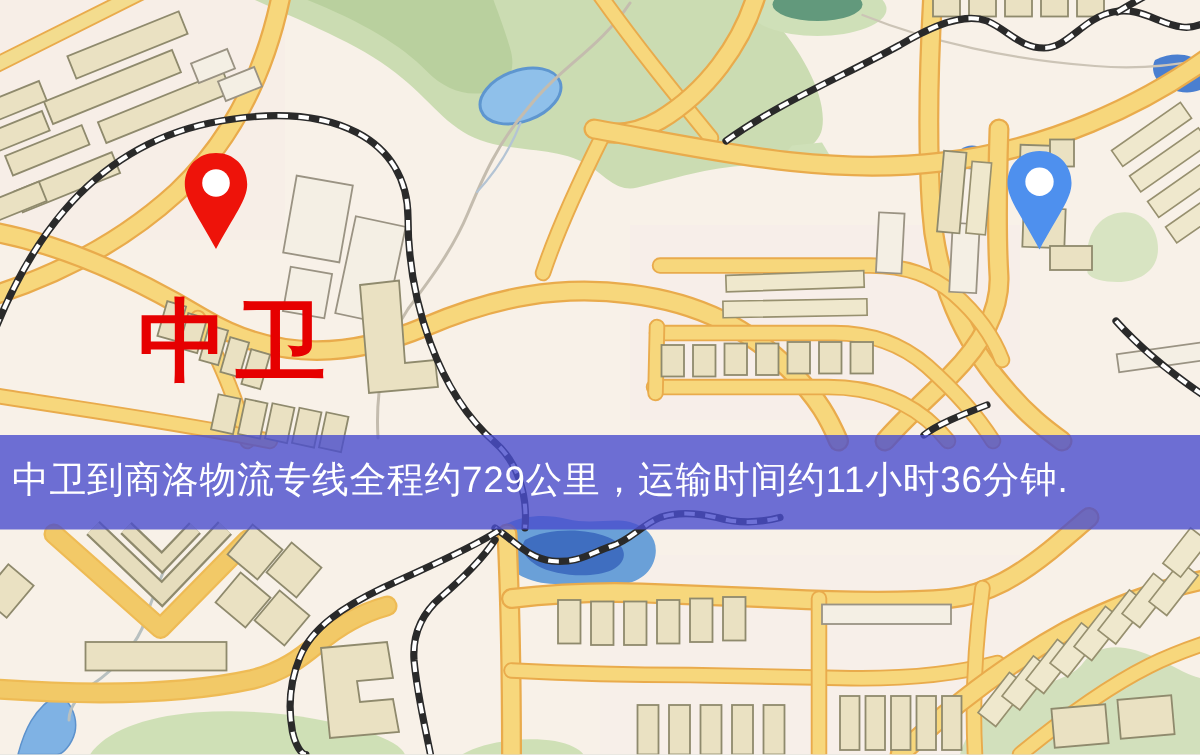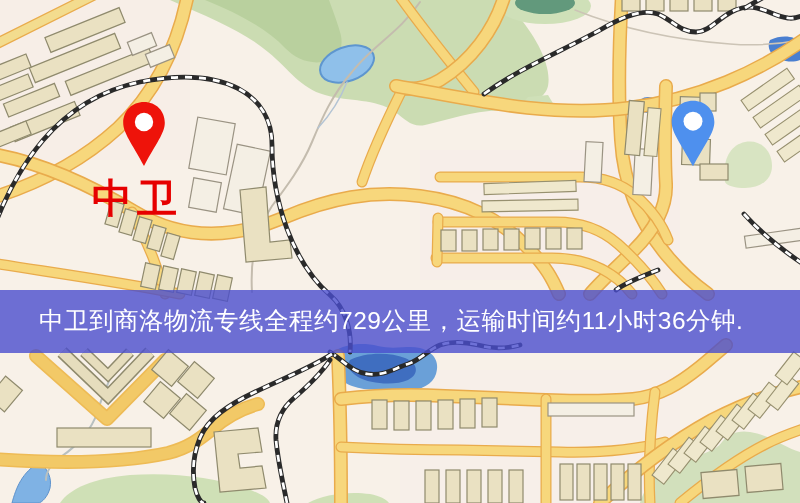--- a/index.html
+++ b/index.html
@@ -21,33 +21,33 @@
   .rkw{fill:none;stroke:#ffffff;stroke-width:2.7;stroke-dasharray:7 7;stroke-linecap:butt}
   
   .bld{fill:#eae1c2;stroke:#8f8a6d;stroke-width:1.2}
   .bldw{fill:#f4efe4;stroke:#9a9383;stroke-width:1.2}
   .bldl{fill:#efe8cd;stroke:#97906f;stroke-width:1.1}
   .path{fill:none;stroke:#c4bcae;stroke-width:2;stroke-linecap:round}
 
   .pin{position:absolute;}
   .pin svg{display:block}
   .pin-label{
-    position:absolute;font-weight:bold;font-size:40px;line-height:1;
-    letter-spacing:5px;white-space:nowrap;
+    position:absolute;font-weight:bold;font-size:60px;line-height:1;
+    letter-spacing:5px;white-space:nowrap;margin-top:20px;
   }
   .origin-label{left:92px;top:178px;color:#e60000;}
   .dest-label{left:642px;top:178px;color:#2636de;}
 
   .banner{
     position:absolute;left:0;top:290px;width:800px;height:63px;
     background:rgba(74,78,205,0.80);
     color:#ffffff;display:flex;align-items:center;
   }
   .banner span{
-    padding-left:39px;font-size:24.5px;line-height:1;white-space:nowrap;
+    padding-left:8px;font-size:24.5px;line-height:1;white-space:nowrap;
     letter-spacing:0.5px;
   }
 </style>
 </head>
 <body>
 
 <div class="stage">
 
   <svg class="basemap" viewBox="0 0 800 503">
 

